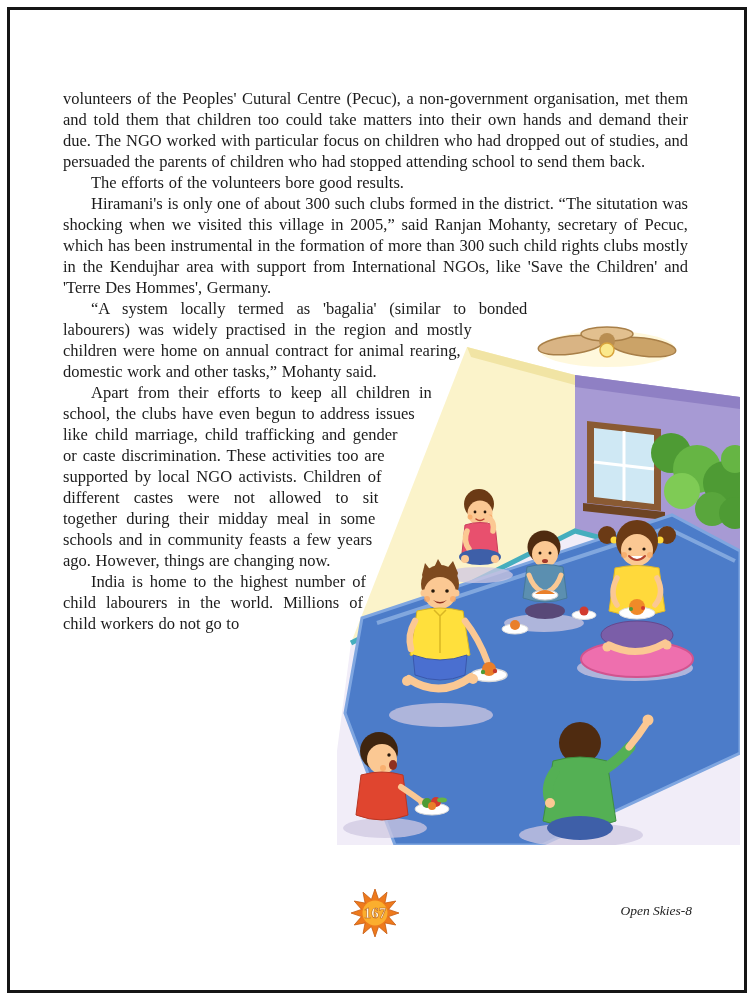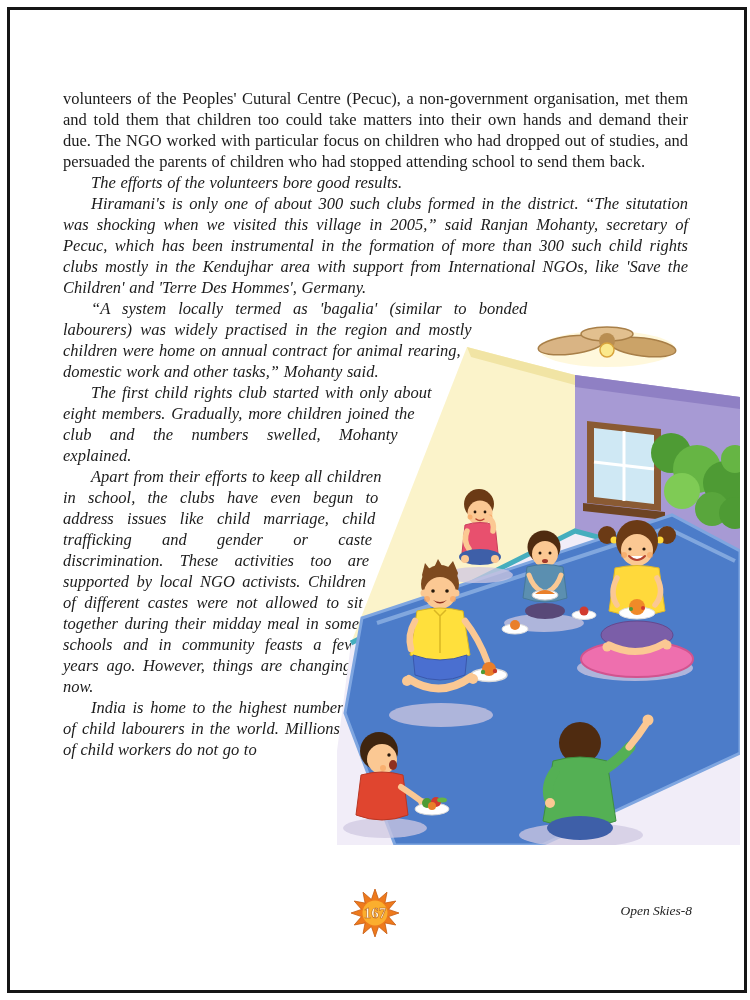--- a/index.html
+++ b/index.html
@@ -11,21 +11,21 @@
     position:absolute; left:7px; top:7px; right:7px; bottom:7px;
     border:3px solid #161616; pointer-events:none;
   }
   .content {
     position:absolute; left:63px; top:88px; width:625px;
   }
   p.para {
     margin:0; text-align:justify; font-size:16.5px; line-height:21px;
     color:#1b1b1b; word-spacing:0.5px;
   }
-  p.indent { text-indent:28px;font-style:italic; }
+  p.indent { text-indent:28px; }
   .art-float {
     float:right; width:351px; height:570px; position:relative;
     shape-outside: polygon(196px 25px, 351px 25px, 351px 570px, 8px 570px,
       10px 440px, 33px 315px, 55px 165px, 120px 85px, 141px 45px, 196px 45px);
     shape-margin:7px;
   }
   svg.art { position:absolute; top:25px; right:-52px; width:403px; height:522px; }
   .page-badge { position:absolute; left:350px; top:889px; width:50px; height:48px; }
   .badge-num {
     font-family:"Liberation Serif", serif; font-weight:bold; font-size:15px;
@@ -213,21 +213,20 @@
           <ellipse cx="95" cy="486" rx="17" ry="6" fill="#ffffff" stroke="#D8D8D8"></ellipse>
           <circle cx="90" cy="480" r="5" fill="#4E9B34"></circle>
           <circle cx="99" cy="479" r="5" fill="#D23B2E"></circle>
           <circle cx="95" cy="483" r="4" fill="#E97F2A"></circle>
           <ellipse cx="105" cy="477" rx="5" ry="2.5" fill="#66B544"></ellipse>
         </g>
       </svg>
     </div>
 
     <p class="para indent">“A system locally termed as 'bagalia' (similar to bonded labourers) was widely practised in the region and mostly children were home on annual contract for animal rearing, domestic work and other tasks,” Mohanty said.</p>
-    <p class="para indent">The first child rights club started with only about eight members. Gradually, more children joined the club and the numbers swelled, Mohanty explained.</p>
     <p class="para indent">Apart from their efforts to keep all children in school, the clubs have even begun to address issues like child marriage, child trafficking and gender or caste discrimination. These activities too are supported by local NGO activists. Children of different castes were not allowed to sit together during their midday meal in some schools and in community feasts a few years ago. However, things are changing now.</p>
     <p class="para indent">India is home to the highest number of child labourers in the world. Millions of child workers do not go to</p>
   </div>
 
   <svg class="page-badge" viewBox="0 0 50 48">
     <path d="M49,24 L38.5,27.6 L45.8,36 L34.9,33.9 L37,44.8 L28.6,37.5 L25,48 L21.4,37.5 L13,44.8 L15.1,33.9 L4.2,36 L11.5,27.6 L1,24 L11.5,20.4 L4.2,12 L15.1,14.1 L13,3.2 L21.4,10.5 L25,0 L28.6,10.5 L37,3.2 L34.9,14.1 L45.8,12 L38.5,20.4 Z" fill="#EE7A1C" stroke="#C75A10" stroke-width="0.8"></path>
     <circle cx="25" cy="24" r="12.5" fill="#FBAE2E"></circle>
     <text class="badge-num" x="25" y="29" text-anchor="middle" fill="#FFF9E3" stroke="#B0540E" stroke-width="0.5">167</text>
   </svg>
 

